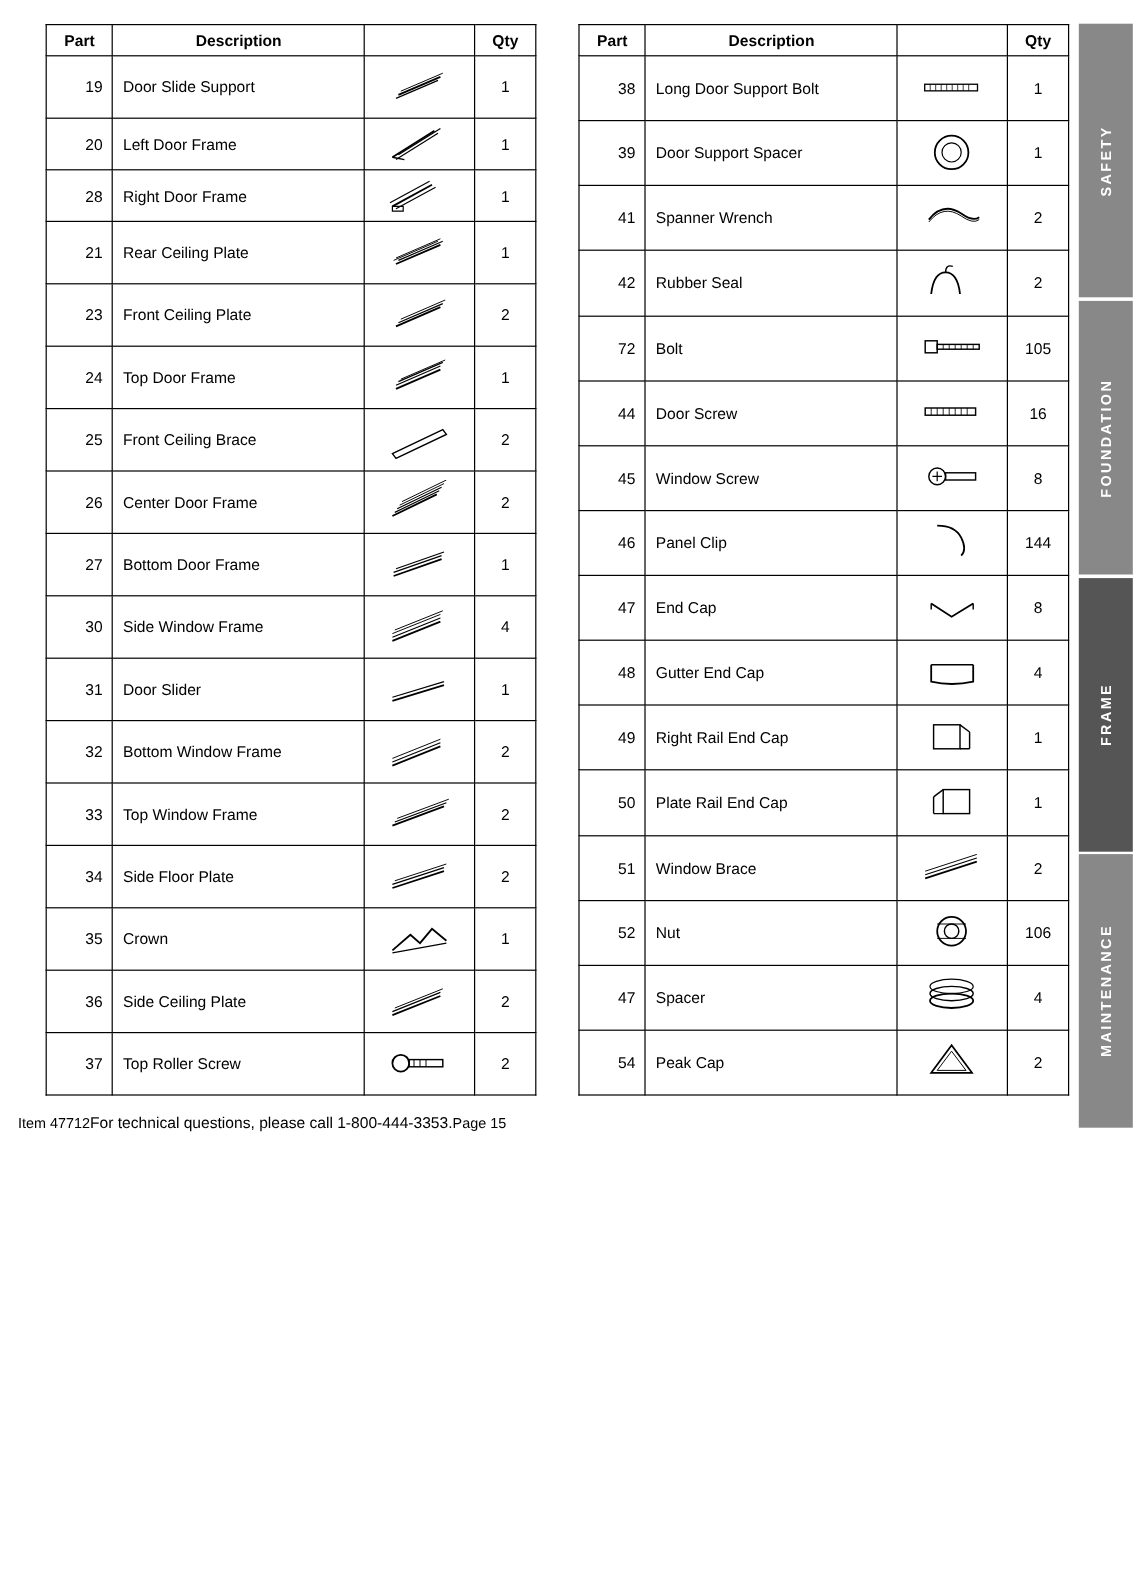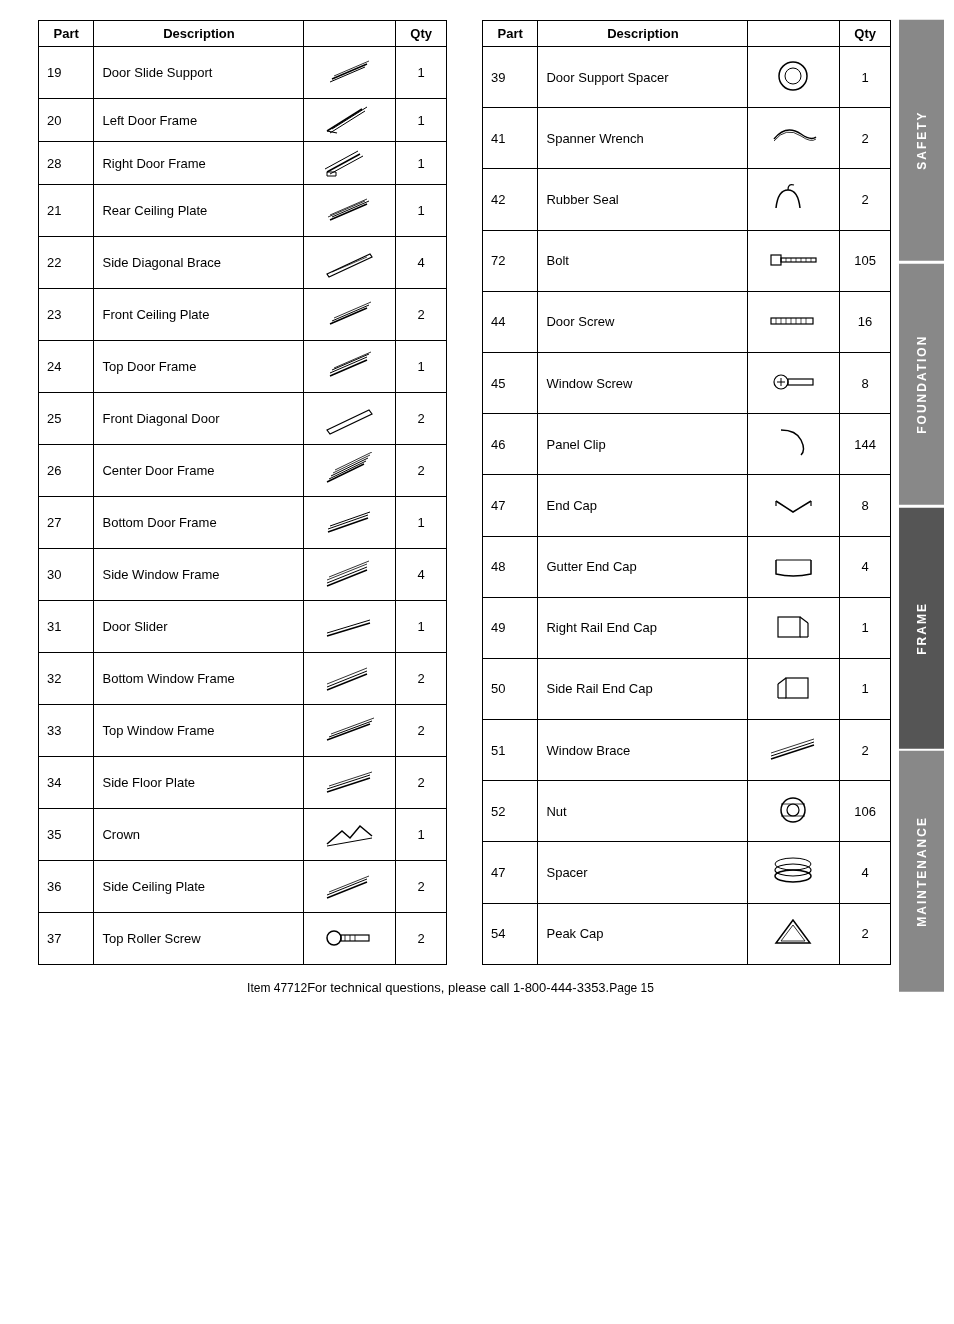--- a/index.html
+++ b/index.html
@@ -40,21 +40,21 @@
       font-size: 13px;
       background: #fff;
     }
     .parts-table td {
       border: 1px solid #000;
       padding: 4px 8px;
       vertical-align: middle;
       font-size: 13px;
     }
     .parts-table td.part-num {
-      text-align: left;
+      text-align: right;
       width: 40px;
     }
     .parts-table td.desc {
       width: 160px;
     }
     .parts-table td.icon-cell {
       text-align: center;
       width: 70px;
       padding: 2px;
     }
@@ -63,21 +63,21 @@
       width: 35px;
     }
     
     .icon-svg {
       width: 55px;
       height: 35px;
     }
     .footer {
       margin-top: 15px;
       display: flex;
-      justify-content: center;
+      justify-content: flex-start;
       align-items: center;
       font-size: 12px;
       padding: 0 5px;
     }
     .footer .center-text {
       font-weight: normal;
       font-size: 13px;
     }
     .side-tabs {
       display: flex;
@@ -179,31 +179,20 @@
               <svg class="icon-svg" viewBox="0 0 55 35">
                   <polyline points="8,28 45,12" stroke="#000" stroke-width="1.5" fill="none"></polyline>
                   <polyline points="10,25 47,9" stroke="#000" stroke-width="1" fill="none"></polyline>
                   <polyline points="6,25 43,9" stroke="#000" stroke-width="0.8" fill="none"></polyline>
                   <polyline points="8,23 45,7" stroke="#000" stroke-width="0.8" fill="none"></polyline>
                 </svg>
             </td>
             <td class="qty-cell">1</td>
           </tr>
 
-          <tr class="row-std">
-            <td class="part-num">22</td>
-            <td class="desc">Side Diagonal Brace</td>
-            <td class="icon-cell">
-              <svg class="icon-svg" viewBox="0 0 55 35">
-                  <polygon points="5,30 48,10 50,13 7,33" stroke="#000" stroke-width="1.2" fill="none"></polygon>
-                  <line x1="10" y1="28" x2="45" y2="13" stroke="#000" stroke-width="0.7"></line>
-                </svg>
-            </td>
-            <td class="qty-cell">4</td>
-          </tr>
 
           <tr class="row-std">
             <td class="part-num">23</td>
             <td class="desc">Front Ceiling Plate</td>
             <td class="icon-cell">
               <svg class="icon-svg" viewBox="0 0 55 35">
                   <polyline points="8,28 45,12" stroke="#000" stroke-width="1.5" fill="none"></polyline>
                   <polyline points="10,25 47,9" stroke="#000" stroke-width="1" fill="none"></polyline>
                   <polyline points="12,22 49,6" stroke="#000" stroke-width="0.8" fill="none"></polyline>
                 </svg>
@@ -220,21 +209,21 @@
                   <polyline points="8,25 45,9" stroke="#000" stroke-width="1" fill="none"></polyline>
                   <polyline points="10,22 47,6" stroke="#000" stroke-width="1" fill="none"></polyline>
                   <polyline points="12,20 49,4" stroke="#000" stroke-width="0.8" fill="none"></polyline>
                 </svg>
             </td>
             <td class="qty-cell">1</td>
           </tr>
 
           <tr class="row-std">
             <td class="part-num">25</td>
-            <td class="desc">Front Diagonal Door</td>
+            <td class="desc">Front Ceiling Brace</td>
             <td class="icon-cell">
               <svg class="icon-svg" viewBox="0 0 55 35">
                   <polygon points="5,30 47,10 50,14 8,34" stroke="#000" stroke-width="1.2" fill="none"></polygon>
                 </svg>
             </td>
             <td class="qty-cell">2</td>
           </tr>
 
           <tr class="row-std">
             <td class="part-num">26</td>
@@ -377,20 +366,38 @@
         <thead>
           <tr>
             <th>Part</th>
             <th>Description</th>
             <th></th>
             <th>Qty</th>
           </tr>
         </thead>
         <tbody>
 
+          <tr class="row-std">
+            <td class="part-num">38</td>
+            <td class="desc">Long Door Support Bolt</td>
+            <td class="icon-cell">
+              <svg class="icon-svg" viewBox="0 0 60 35">
+                  <rect x="5" y="15" width="48" height="6" stroke="#000" stroke-width="1.2" fill="none"></rect>
+                  <line x1="10" y1="15" x2="10" y2="21" stroke="#000" stroke-width="0.7"></line>
+                  <line x1="15" y1="15" x2="15" y2="21" stroke="#000" stroke-width="0.7"></line>
+                  <line x1="20" y1="15" x2="20" y2="21" stroke="#000" stroke-width="0.7"></line>
+                  <line x1="25" y1="15" x2="25" y2="21" stroke="#000" stroke-width="0.7"></line>
+                  <line x1="30" y1="15" x2="30" y2="21" stroke="#000" stroke-width="0.7"></line>
+                  <line x1="35" y1="15" x2="35" y2="21" stroke="#000" stroke-width="0.7"></line>
+                  <line x1="40" y1="15" x2="40" y2="21" stroke="#000" stroke-width="0.7"></line>
+                  <line x1="45" y1="15" x2="45" y2="21" stroke="#000" stroke-width="0.7"></line>
+                </svg>
+            </td>
+            <td class="qty-cell">1</td>
+          </tr>
 
           <tr class="row-std">
             <td class="part-num">39</td>
             <td class="desc">Door Support Spacer</td>
             <td class="icon-cell">
               <svg class="icon-svg" viewBox="0 0 55 35">
                   <ellipse cx="27" cy="18" rx="14" ry="14" stroke="#000" stroke-width="1.5" fill="none"></ellipse>
                   <ellipse cx="27" cy="18" rx="8" ry="8" stroke="#000" stroke-width="1" fill="none"></ellipse>
                 </svg>
             </td>
@@ -517,21 +524,21 @@
                   <line x1="34" y1="8" x2="42" y2="14" stroke="#000" stroke-width="1.2"></line>
                   <line x1="34" y1="28" x2="42" y2="28" stroke="#000" stroke-width="1.2"></line>
                   <line x1="42" y1="14" x2="42" y2="28" stroke="#000" stroke-width="1.2"></line>
                 </svg>
             </td>
             <td class="qty-cell">1</td>
           </tr>
 
           <tr class="row-std">
             <td class="part-num">50</td>
-            <td class="desc">Side Rail End Cap</td>
+            <td class="desc">Plate Rail End Cap</td>
             <td class="icon-cell">
               <svg class="icon-svg" viewBox="0 0 55 35">
                   <rect x="20" y="8" width="22" height="20" stroke="#000" stroke-width="1.2" fill="none"></rect>
                   <line x1="12" y1="14" x2="20" y2="8" stroke="#000" stroke-width="1.2"></line>
                   <line x1="12" y1="28" x2="20" y2="28" stroke="#000" stroke-width="1.2"></line>
                   <line x1="12" y1="14" x2="12" y2="28" stroke="#000" stroke-width="1.2"></line>
                 </svg>
             </td>
             <td class="qty-cell">1</td>
           </tr>

